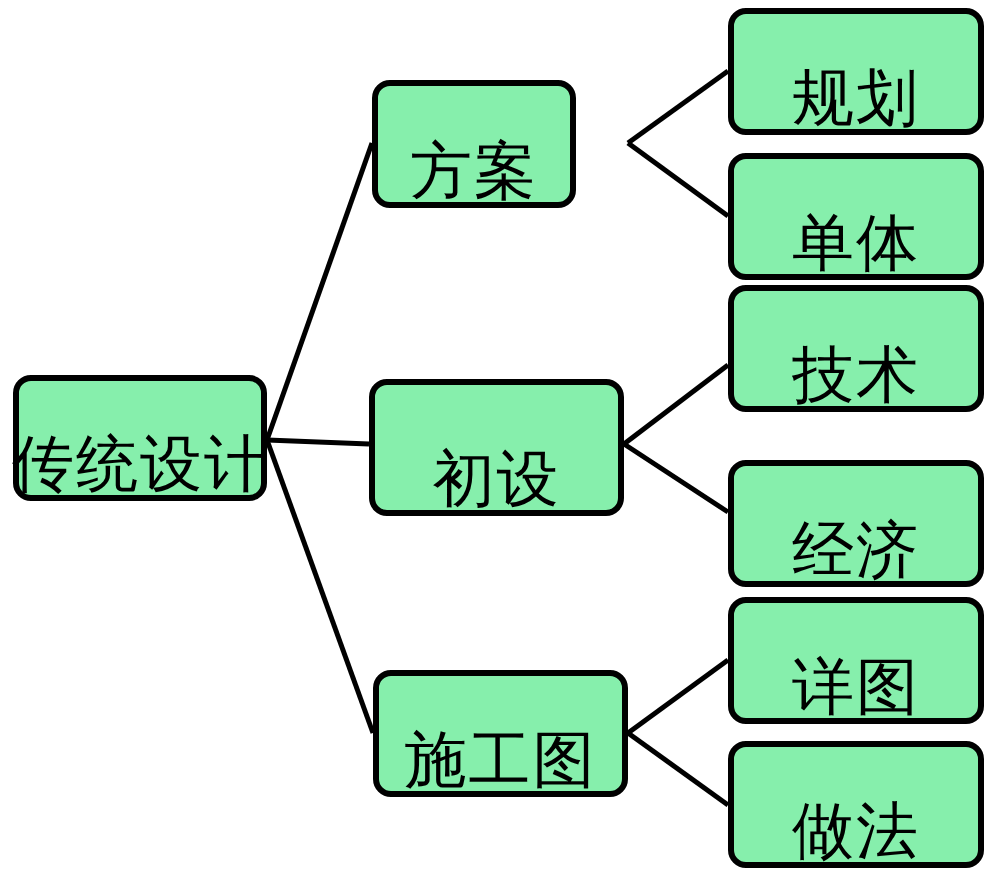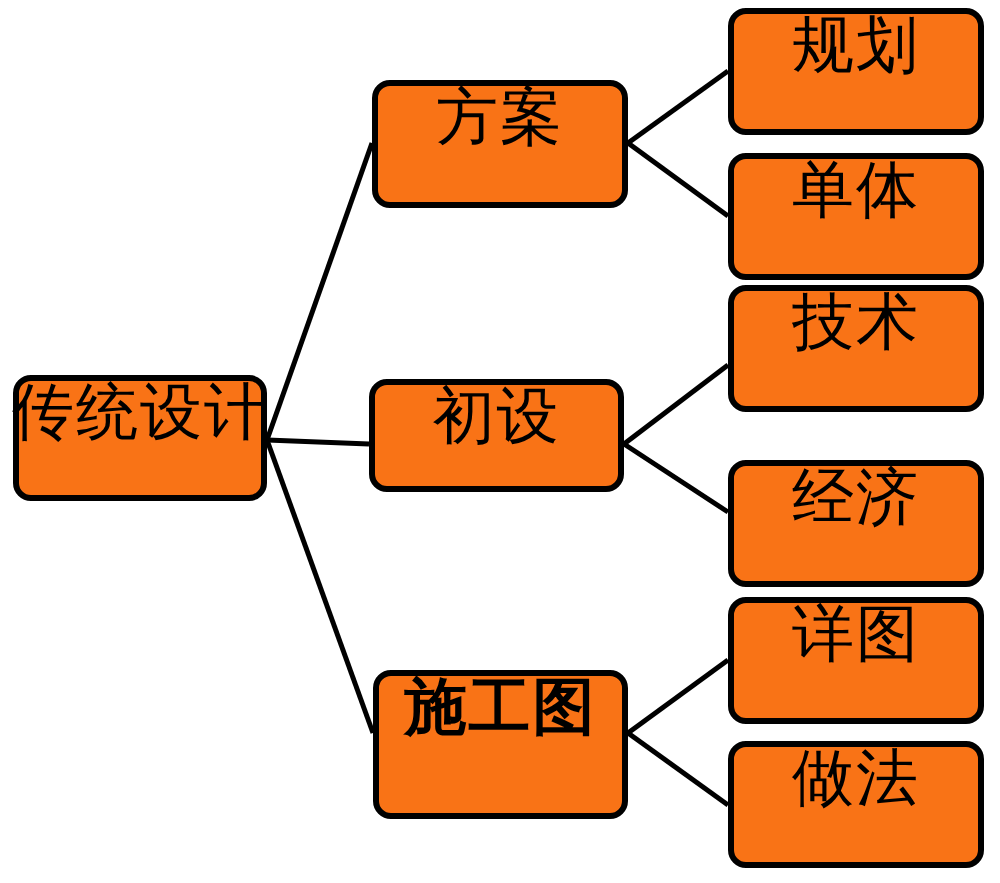--- a/index.html
+++ b/index.html
@@ -17,38 +17,38 @@
   #connector-layer {
     position: absolute;
     left: 0;
     top: 0;
     width: 1000px;
     height: 883px;
   }
   .node {
     position: absolute;
     box-sizing: border-box;
-    background: #f97316;
+    background: #86efac;
     border: 6px solid #000000;
     border-radius: 18px;
     display: flex;
-    align-items: flex-start;
+    align-items: flex-end;
     justify-content: center;
     font-size: 62px;
     color: #000000;
     letter-spacing: 2px;
     line-height: 1;
     white-space: nowrap;
   }
   
   .n-root   { left: 13px;  top: 375px; width: 254px; height: 126px; }
-  .n-l2     { width: 256px; height: 128px; }
+  .n-l2     { width: 204px; height: 128px; }
   .n-fangan { left: 372px; top: 80px;  }
-  .n-chushe { left: 369px; top: 379px; width: 255px; height: 113px; }
-  .n-shigongtu { left: 373px; top: 670px; width: 255px; height: 149px; font-weight: bold; }
+  .n-chushe { left: 369px; top: 379px; width: 255px; height: 137px; }
+  .n-shigongtu { left: 373px; top: 670px; width: 255px; height: 127px; }
   .n-leaf   { left: 728px; width: 256px; height: 127px; }
   .n-guihua { top: 8px;   }
   .n-danti  { top: 153px; font-family: Liberation Serif, serif; }
   .n-jishu  { top: 285px; }
   .n-jingji { top: 460px; }
   .n-xiangtu{ top: 597px; }
   .n-zuofa  { top: 741px; }
 </style>
 </head>
 <body>

